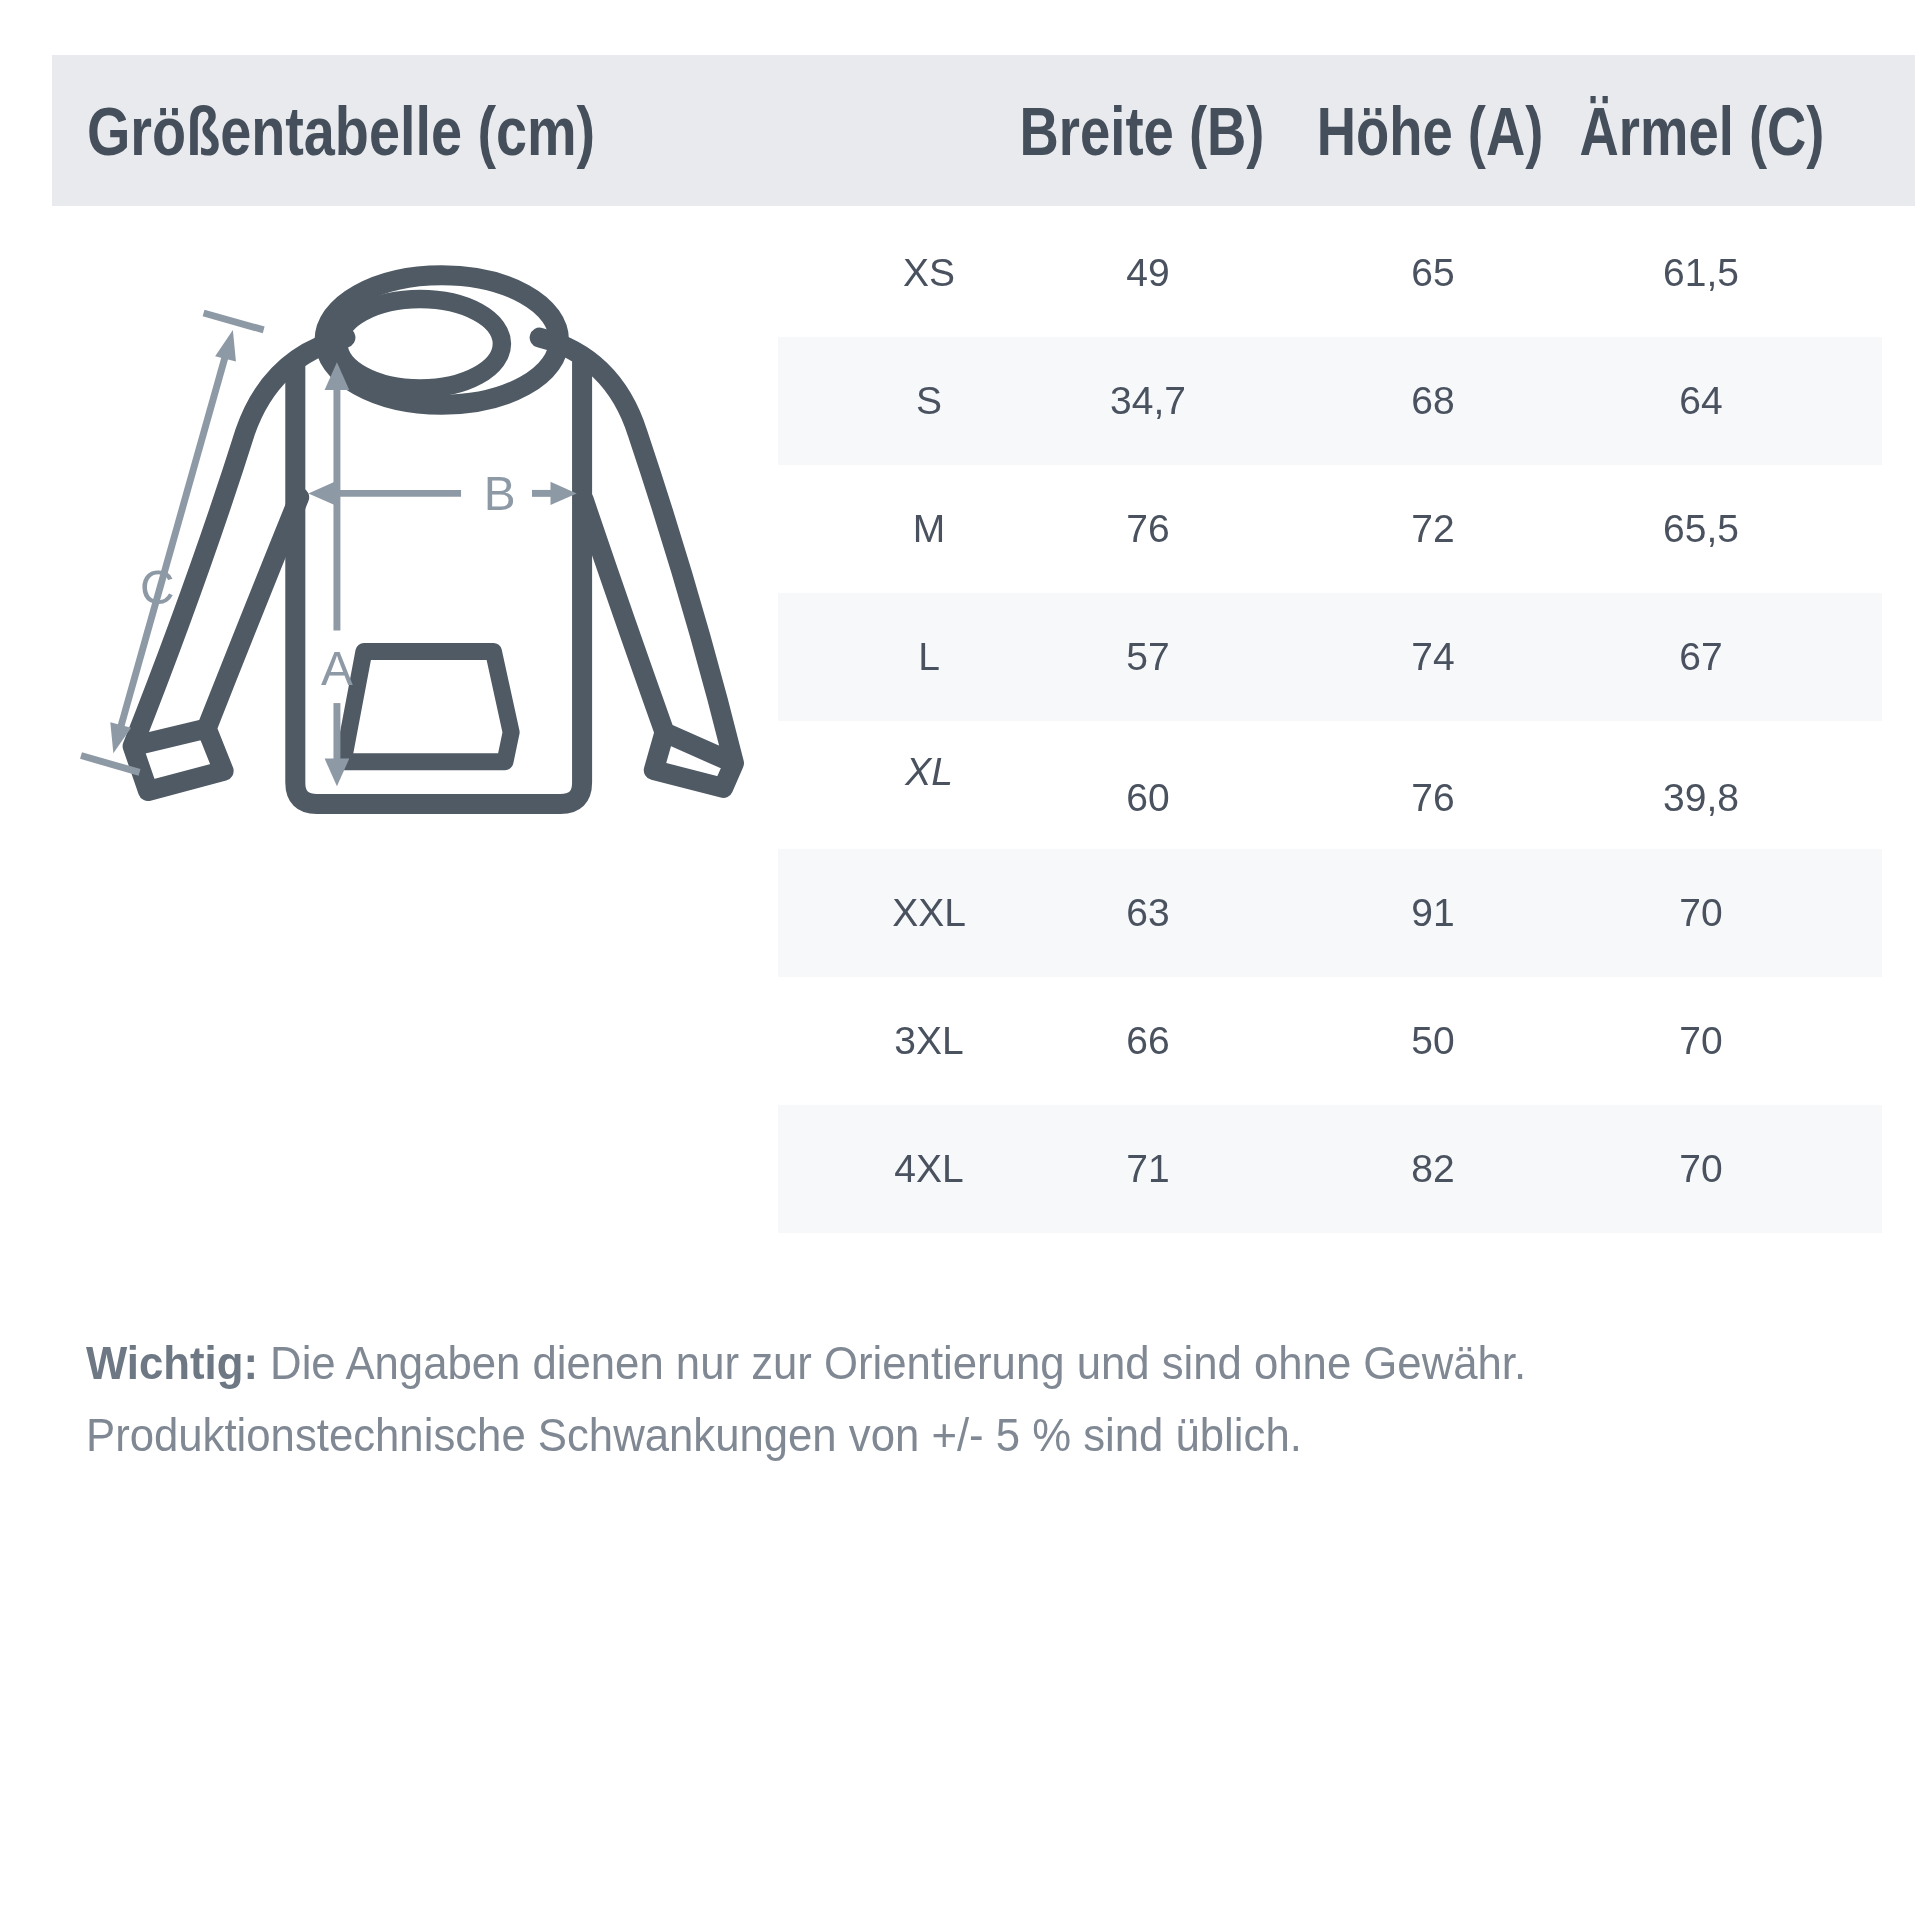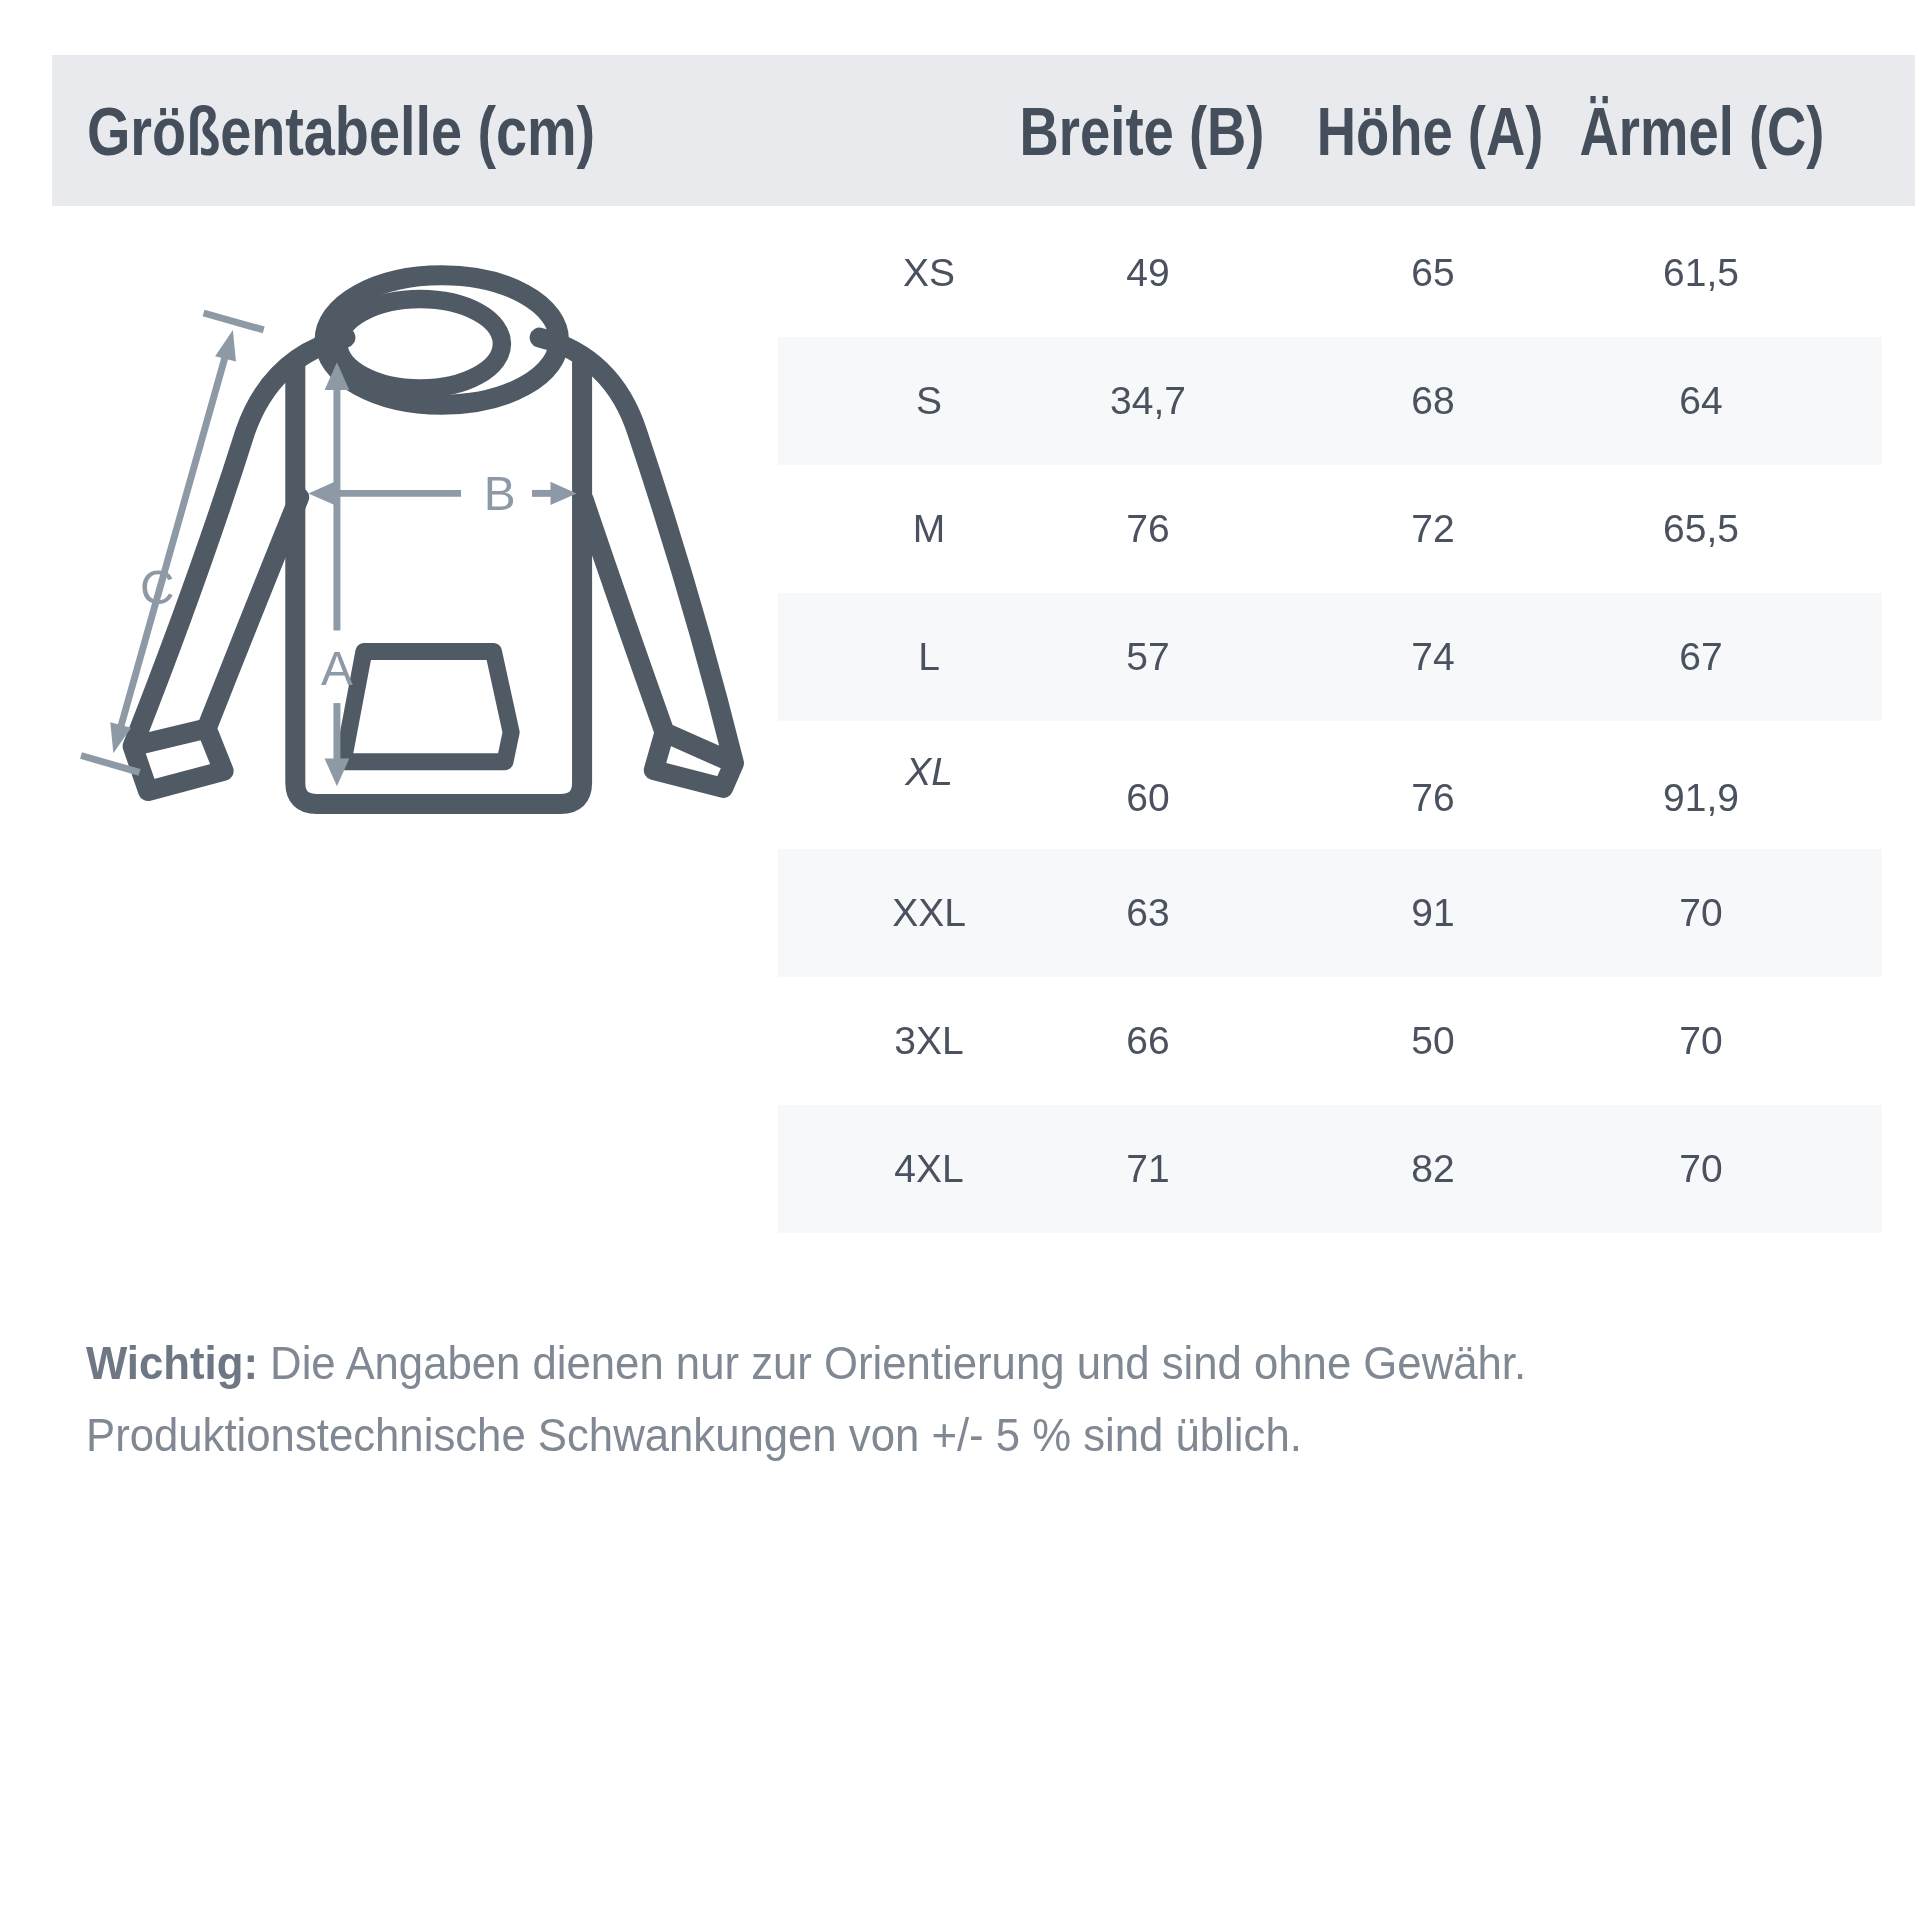--- a/index.html
+++ b/index.html
@@ -120,21 +120,21 @@
     <div class="trow">
       <span class="cell c-size">L</span>
       <span class="cell c-b">57</span>
       <span class="cell c-h">74</span>
       <span class="cell c-a">67</span>
     </div>
     <div class="trow">
       <span class="cell c-size">XL</span>
       <span class="cell c-b">60</span>
       <span class="cell c-h">76</span>
-      <span class="cell c-a">91,9</span>
+      <span class="cell c-a">39,8</span>
     </div>
     <div class="trow">
       <span class="cell c-size">XXL</span>
       <span class="cell c-b">63</span>
       <span class="cell c-h">91</span>
       <span class="cell c-a">70</span>
     </div>
     <div class="trow">
       <span class="cell c-size">3XL</span>
       <span class="cell c-b">66</span>

